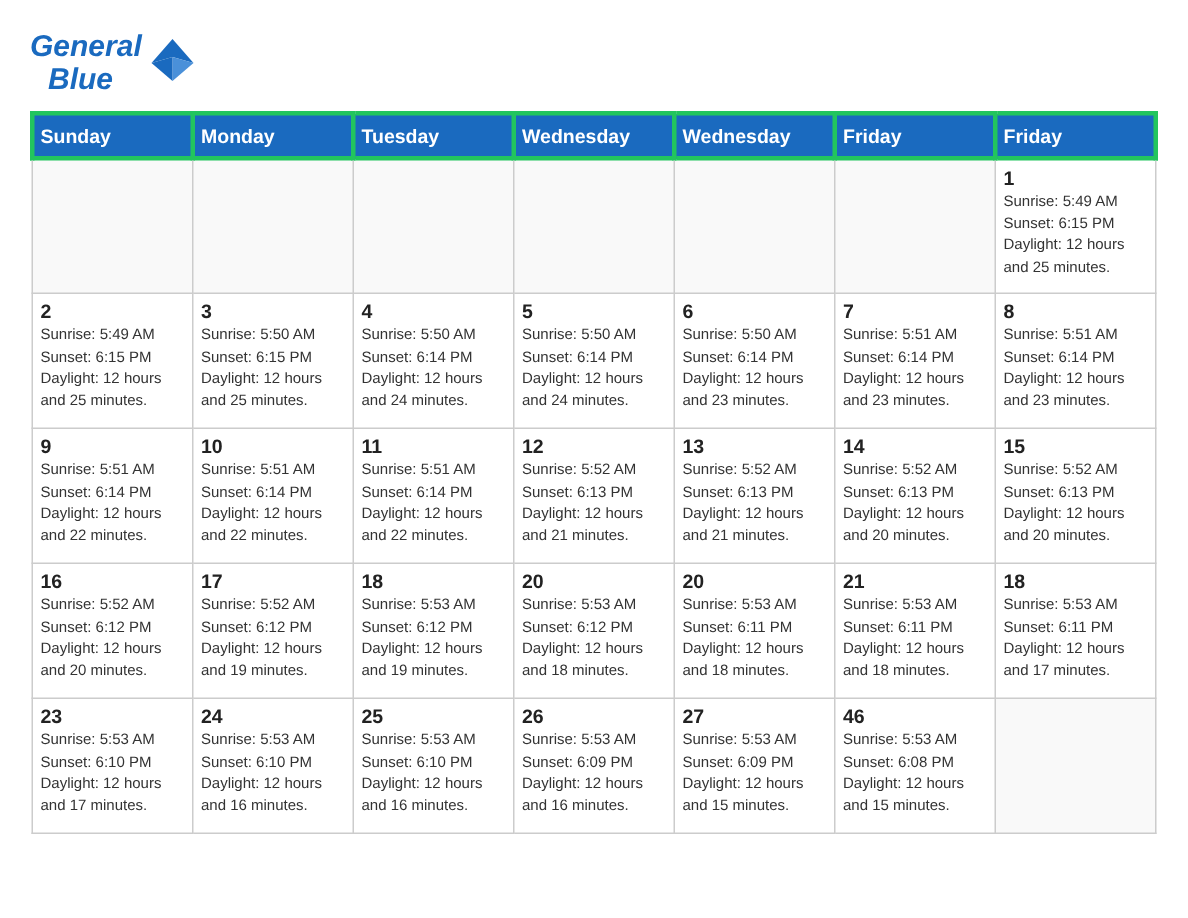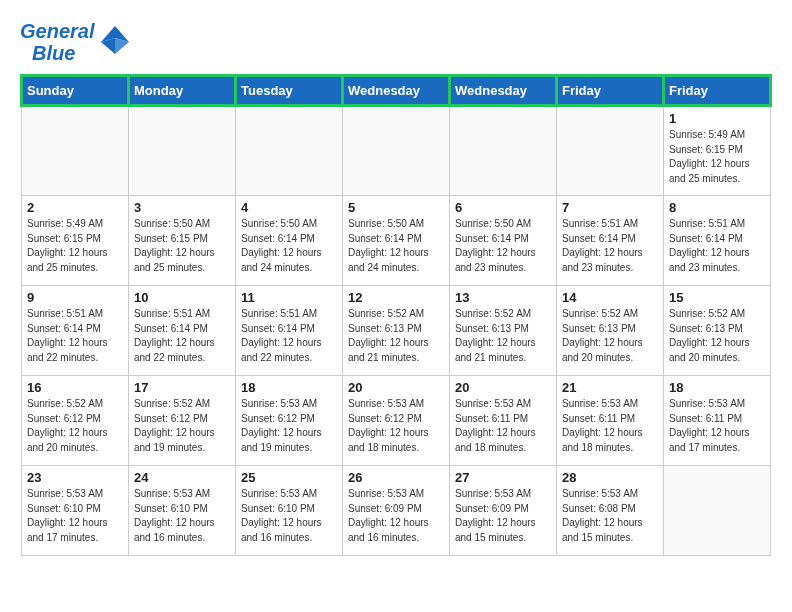--- a/index.html
+++ b/index.html
@@ -307,21 +307,21 @@
 and 16 minutes.</div>
         </td>
         <td>
           <span class="day-num">27</span>
           <div class="day-info" style="white-space: pre-line;">Sunrise: 5:53 AM
 Sunset: 6:09 PM
 Daylight: 12 hours
 and 15 minutes.</div>
         </td>
         <td>
-          <span class="day-num">28</span>
+          <span class="day-num">46</span>
           <div class="day-info" style="white-space: pre-line;">Sunrise: 5:53 AM
 Sunset: 6:08 PM
 Daylight: 12 hours
 and 15 minutes.</div>
         </td>
         <td class="empty-cell"></td>
       </tr>
     </tbody>
 </table>
 

